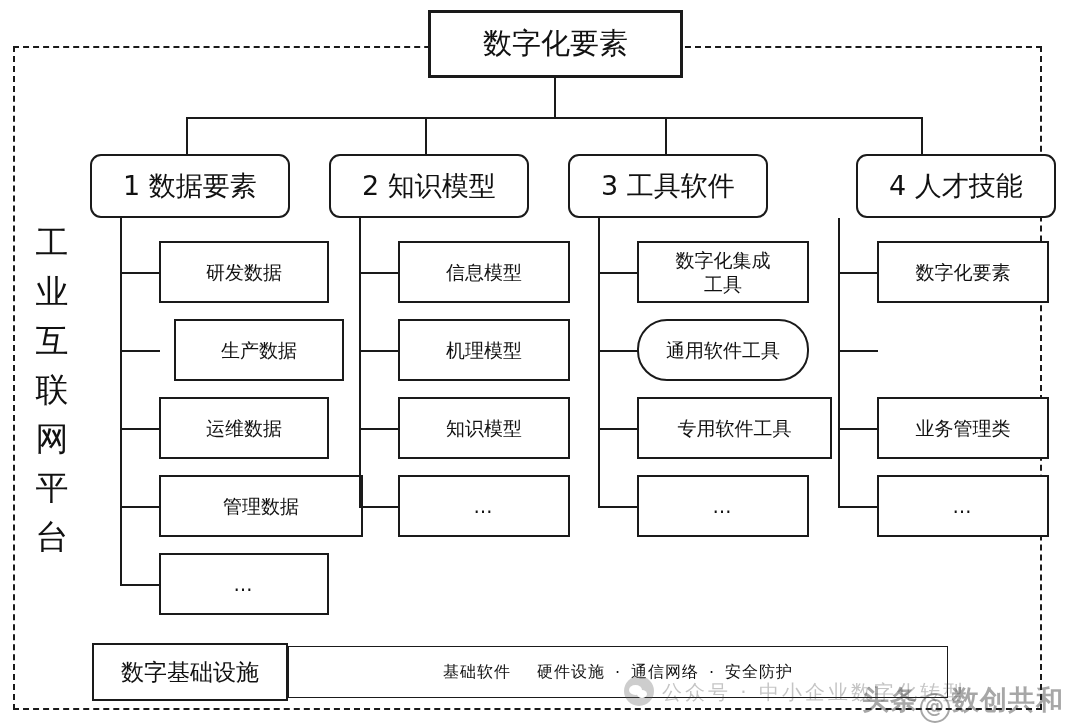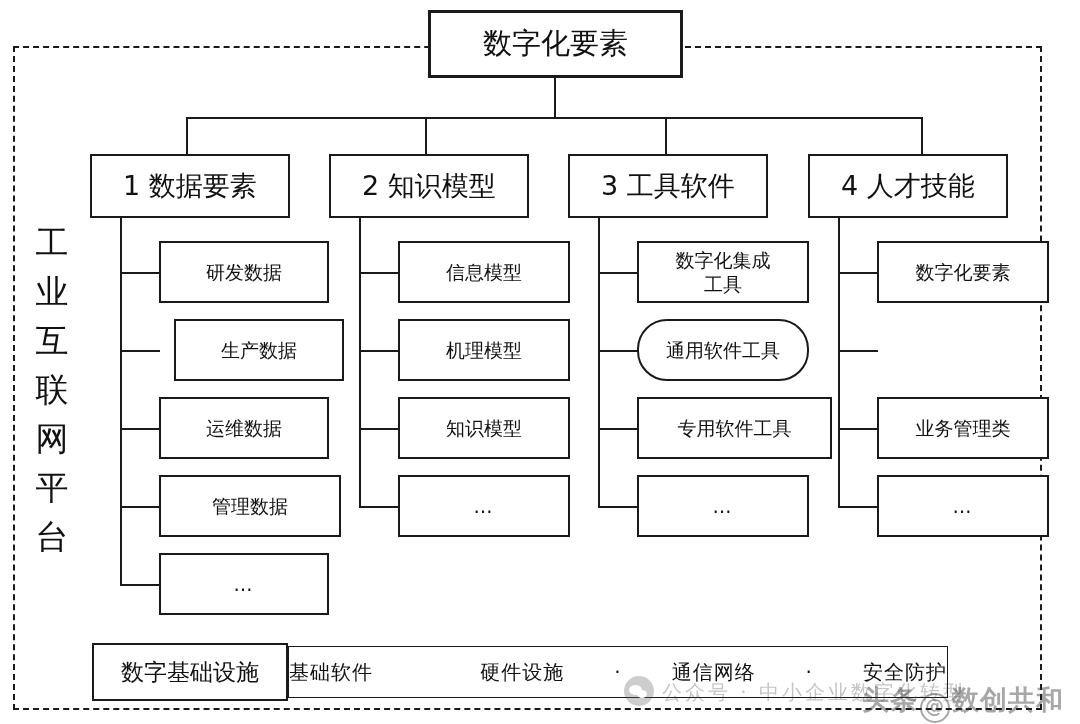--- a/index.html
+++ b/index.html
@@ -51,37 +51,37 @@
     color:#111;
     font-family:"DejaVu Sans","Liberation Sans",sans-serif;
   }
   .box.thin{border-width:1.6px;}
 
   .root-box{
     left:428px;top:10px;width:255px;height:68px;
     font-size:29px;border-width:3px;
   }
   .cat-box{
-    top:154px;height:64px;font-size:27px;border-width:2.5px;
+    top:154px;height:64px;font-size:27px;border-width:2.5px;border-radius:11px;
   }
   .sub-box{
     height:62px;font-size:19px;border-width:2.5px;line-height:24px;
   }
   .sub-box.two-line{height:62px;}
   .dots{font-size:19px;letter-spacing:2px;}
 
   .infra-box{
     left:92px;top:643px;width:196px;height:58px;
     font-size:23px;border-width:2.5px;font-family:Liberation Mono, monospace;
   }
   .infra-bar{
     left:288px;top:646px;width:660px;height:52px;
     border:1.6px solid #1a1a1a;
-    font-size:20px;
-    justify-content:space-between;
+    font-size:16px;
+    justify-content:center;
     letter-spacing:1px;
   }
   .infra-bar .gap{display:inline-block;width:26px;}
   .infra-bar .dot{display:inline-block;width:26px;text-align:center;}
 
   
   .ln{position:absolute;background:#1a1a1a;}
   .ln.v{width:2px;}
   .ln.h{height:2px;}
 
@@ -150,21 +150,21 @@
   <div class="ln v" style="left:120px;top:218px;height:368px;"></div>
   <div class="ln h" style="left:120px;top:272px;width:40px;"></div>
   <div class="ln h" style="left:120px;top:350px;width:40px;"></div>
   <div class="ln h" style="left:120px;top:428px;width:40px;"></div>
   <div class="ln h" style="left:120px;top:506px;width:40px;"></div>
   <div class="ln h" style="left:120px;top:584px;width:40px;"></div>
 
   <div class="box sub-box" style="left:159px;top:241px;width:170px;">研发数据</div>
   <div class="box sub-box" style="left:174px;top:319px;width:170px;">生产数据</div>
   <div class="box sub-box" style="left:159px;top:397px;width:170px;">运维数据</div>
-  <div class="box sub-box" style="left:159px;top:475px;width:182px;">管理数据</div>
+  <div class="box sub-box" style="left:159px;top:475px;width:204px;">管理数据</div>
   <div class="box sub-box dots" style="left:159px;top:553px;width:170px;">…</div>
 
   <div class="box cat-box" style="left:329px;width:200px;">2 知识模型</div>
   <div class="ln v" style="left:359px;top:218px;height:290px;"></div>
   <div class="ln h" style="left:359px;top:272px;width:40px;"></div>
   <div class="ln h" style="left:359px;top:350px;width:40px;"></div>
   <div class="ln h" style="left:359px;top:428px;width:40px;"></div>
   <div class="ln h" style="left:359px;top:506px;width:40px;"></div>
 
   <div class="box sub-box" style="left:398px;top:241px;width:172px;">信息模型</div>
@@ -177,21 +177,21 @@
   <div class="ln h" style="left:598px;top:272px;width:40px;"></div>
   <div class="ln h" style="left:598px;top:350px;width:40px;"></div>
   <div class="ln h" style="left:598px;top:428px;width:40px;"></div>
   <div class="ln h" style="left:598px;top:506px;width:40px;"></div>
 
   <div class="box sub-box two-line" style="left:637px;top:241px;width:172px;">数字化集成<br>工具</div>
   <div class="box sub-box" style="left:637px;top:319px;width:172px;border-radius:30px;">通用软件工具</div>
   <div class="box sub-box" style="left:637px;top:397px;width:195px;">专用软件工具</div>
   <div class="box sub-box dots" style="left:637px;top:475px;width:172px;">…</div>
 
-  <div class="box cat-box" style="left:808px;width:200px;text-align:center;">4 人才技能</div>
+  <div class="box cat-box" style="left:856px;width:200px;text-align:center;">4 人才技能</div>
   <div class="ln v" style="left:838px;top:218px;height:290px;"></div>
   <div class="ln h" style="left:838px;top:272px;width:40px;"></div>
   <div class="ln h" style="left:838px;top:350px;width:40px;"></div>
   <div class="ln h" style="left:838px;top:428px;width:40px;"></div>
   <div class="ln h" style="left:838px;top:506px;width:40px;"></div>
 
   <div class="box sub-box" style="left:877px;top:241px;width:172px;">数字化要素</div>
   <div class="box sub-box" style="left:877px;top:397px;width:172px;">业务管理类</div>
   <div class="box sub-box dots" style="left:877px;top:475px;width:172px;">…</div>
 

